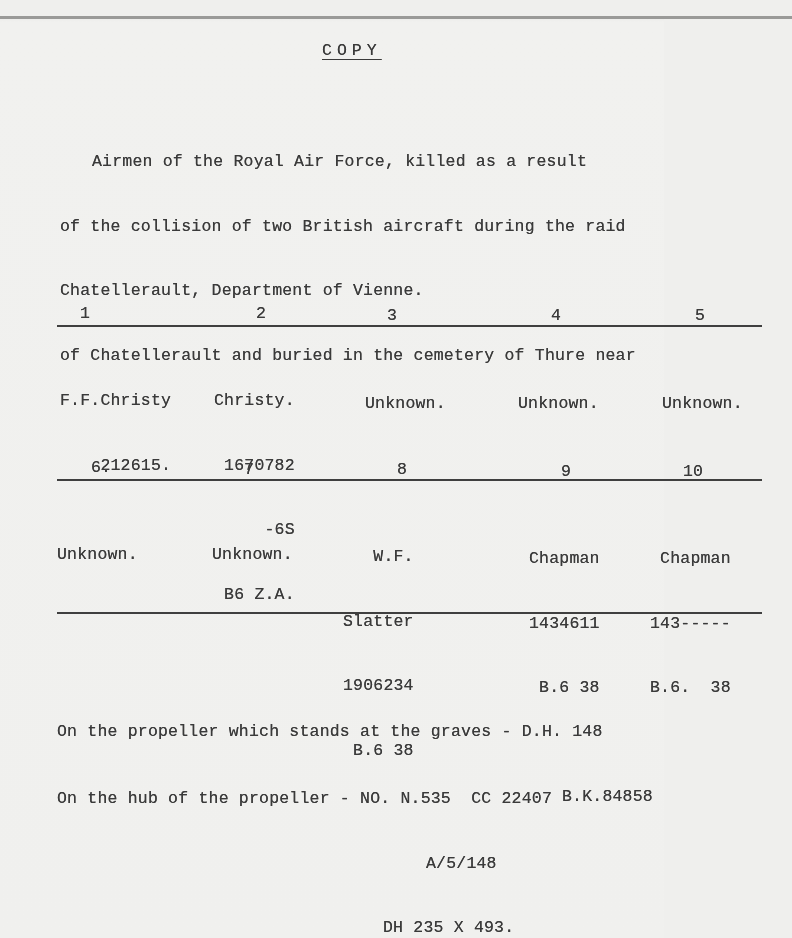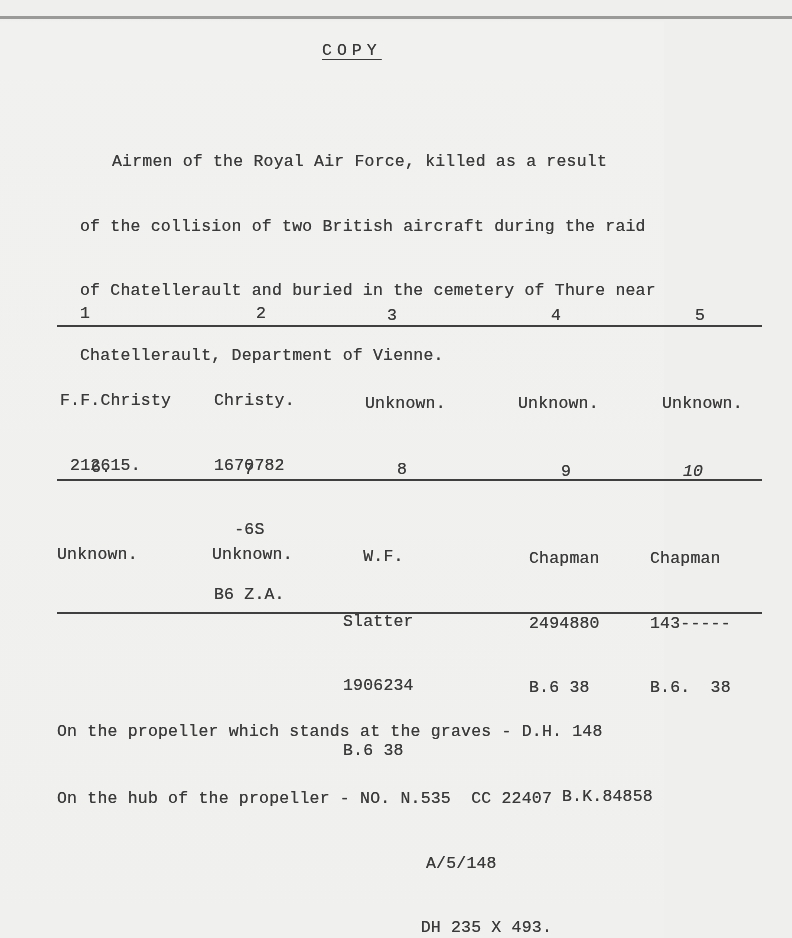--- a/index.html
+++ b/index.html
@@ -34,49 +34,49 @@
       letter-spacing: 0.2px;
       text-shadow: 0 0 0.6px #555;
     }
     .title {
       left: 322px; top: 24px;
       letter-spacing: 5px;
       text-decoration: underline;
       text-underline-offset: 4px;
     }
     .intro { left: 60px; top: 92px; }
-    .intro .line { display: block; margin-left: 20px; }
+    .intro .line { display: block; }
     .intro .indent { padding-left: 32px; }
     .subtitle { left: 225px; top: 244px; }
 
     .rule {
       position: absolute;
       height: 1.5px;
       background: #3f3f3f;
     }
     .num { position: absolute; }
-    .cell { position: absolute; }
+    .cell { position: absolute; text-align: right; }
     .cell .line { display: block; }
 
     .note { left: 57px; }
     .note .line { display: block; }
   </style>
 </head>
 <body>
 
 <div class="page">
   <div class="top-edge"></div>
 
   <div class="typed title">COPY</div>
 
   <div class="typed intro">
     <span class="line indent">Airmen of the Royal Air Force, killed as a result</span>
     <span class="line">of the collision of two British aircraft during the raid</span>
+    <span class="line">Chatellerault, Department of Vienne.</span>
     <span class="line">of Chatellerault and buried in the cemetery of Thure near</span>
-    <span class="line">Chatellerault, Department of Vienne.</span>
   </div>
 
 
   <div class="typed num" style="left:80px; top:287px;">1</div>
   <div class="typed num" style="left:256px; top:287px;">2</div>
   <div class="typed num" style="left:387px; top:289px;">3</div>
   <div class="typed num" style="left:551px; top:289px;">4</div>
   <div class="typed num" style="left:695px; top:289px;">5</div>
   <div class="rule" style="left:57px; top:309px; width:705px;"></div>
 
@@ -97,51 +97,51 @@
     <span class="line">Unknown.</span>
   </div>
   <div class="typed cell" style="left:662px; top:334px;">
     <span class="line">Unknown.</span>
   </div>
 
   <div class="typed num" style="left:91px; top:441px;">6.</div>
   <div class="typed num" style="left:244px; top:443px;">7</div>
   <div class="typed num" style="left:397px; top:443px;">8</div>
   <div class="typed num" style="left:561px; top:445px;">9</div>
-  <div class="typed num" style="left:683px; top:445px;font-style:italic;">10</div>
+  <div class="typed num" style="left:683px; top:445px;">10</div>
   <div class="rule" style="left:57px; top:463px; width:705px;"></div>
 
   <div class="typed cell" style="left:57px; top:485px;">
     <span class="line">Unknown.</span>
   </div>
   <div class="typed cell" style="left:212px; top:485px;">
     <span class="line">Unknown.</span>
   </div>
   <div class="typed cell" style="left:343px; top:487px;">
     <span class="line">  W.F.</span>
     <span class="line">Slatter</span>
     <span class="line">1906234</span>
     <span class="line">B.6 38</span>
   </div>
   <div class="typed cell" style="left:529px; top:489px;">
     <span class="line">Chapman</span>
-    <span class="line">2494880</span>
+    <span class="line">1434611</span>
     <span class="line">B.6 38</span>
   </div>
   <div class="typed cell" style="left:650px; top:489px;">
     <span class="line">Chapman</span>
     <span class="line">143-----</span>
     <span class="line">B.6.  38</span>
   </div>
 
   <div class="rule" style="left:57px; top:596px; width:705px;"></div>
 
   <div class="typed note" style="top:662px;">
     <span class="line">On the propeller which stands at the graves - D.H. 148</span>
     <span class="line" style="padding-left:505px;font-family:Liberation Mono, monospace;">B.K.84858</span>
   </div>
 
   <div class="typed note" style="top:729px;">
     <span class="line">On the hub of the propeller - NO. N.535  CC 22407</span>
     <span class="line" style="padding-left:369px;">A/5/148</span>
-    <span class="line" style="padding-left:326px;text-align:right;">DH 235 X 493.</span>
+    <span class="line" style="padding-left:326px;">DH 235 X 493.</span>
   </div>
 </div>
 
 </body></html>

